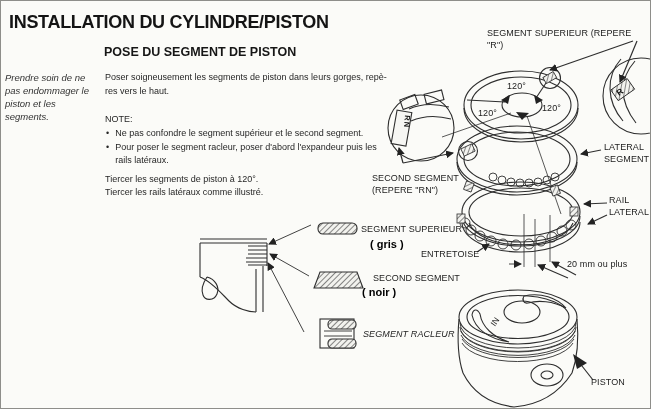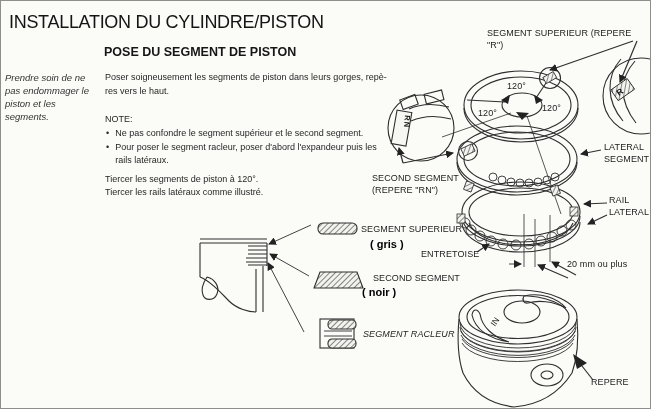--- a/index.html
+++ b/index.html
@@ -3,21 +3,21 @@
 <meta charset="utf-8">
 <style>
   html,body{margin:0;padding:0;}
   body{
     width:651px;height:409px;position:relative;overflow:hidden;
     background:#fbfbf8;box-sizing:border-box;border:1px solid #8e8e8a;
     font-family:"Liberation Sans",sans-serif;color:#1e1e1e;
   }
   .abs{position:absolute;}
   .pre{white-space:pre-line;}
-  .page-title{top:11px;left:8px;font-size:18px;font-weight:normal;letter-spacing:-0.3px;color:#141414;}
+  .page-title{top:11px;left:8px;font-size:18px;font-weight:bold;letter-spacing:-0.3px;color:#141414;}
   .subtitle{top:44px;left:103px;font-size:12.5px;font-weight:bold;color:#161616;}
   .caution{top:70px;left:4px;width:92px;font-style:italic;font-size:9.5px;line-height:13px;color:#333;}
   .bodytxt{font-size:9px;line-height:13px;color:#262626;}
   .intro{top:69px;left:104px;line-height:14px;}
   .notelabel{top:112px;left:104px;}
   .bullet-row{display:flex;gap:6px;}
   .b1{top:126px;left:105px;}
   .b2{top:140px;left:105px;}
   .bullet{font-size:9px;line-height:12px;}
   .tierce{top:172px;left:104px;}
@@ -223,19 +223,19 @@
 <div class="abs dlabel a-left">120°</div>
 <div class="abs dlabel a-right">120°</div>
 <div class="abs dlabel l-ss-right pre">LATERAL
 SEGMENT</div>
 <div class="abs dlabel l-ss-left pre">SECOND SEGMENT
 (REPERE "RN")</div>
 <div class="abs dlabel l-rail pre">RAIL
 LATERAL</div>
 <div class="abs dlabel l-entre">ENTRETOISE</div>
 <div class="abs dlabel l-gap">20 mm ou plus</div>
-<div class="abs dlabel l-piston">REPERE</div>
+<div class="abs dlabel l-piston">PISTON</div>
 
 <div class="abs dlabel leg1">SEGMENT SUPERIEUR</div>
 <div class="abs colornote leg1n">( gris )</div>
 <div class="abs dlabel leg2">SECOND SEGMENT</div>
 <div class="abs colornote leg2n">( noir )</div>
 <div class="abs dlabel leg3">SEGMENT RACLEUR</div>
 
 </body></html>

